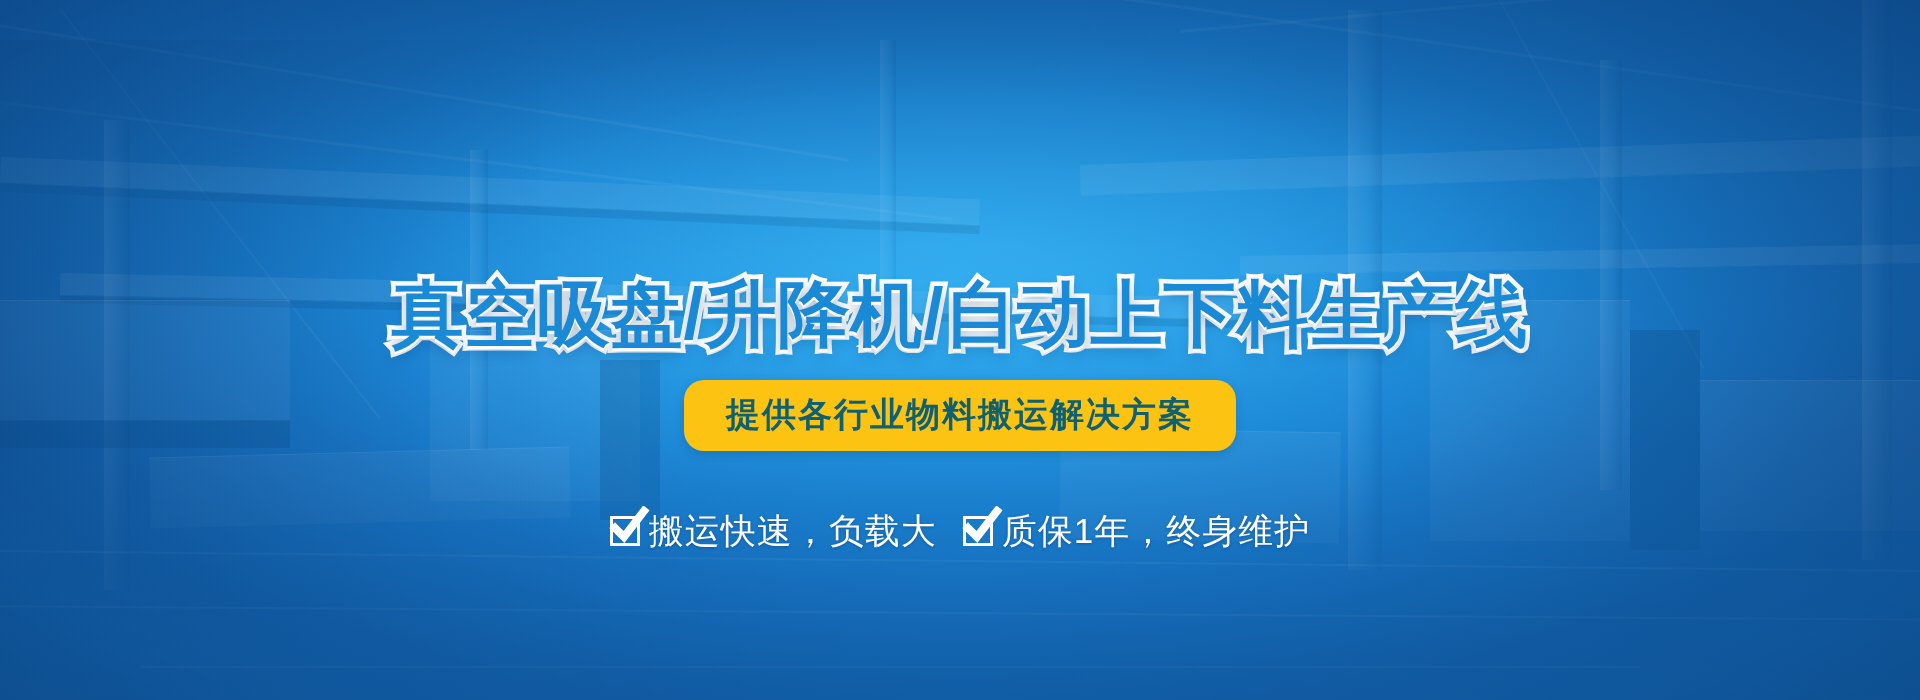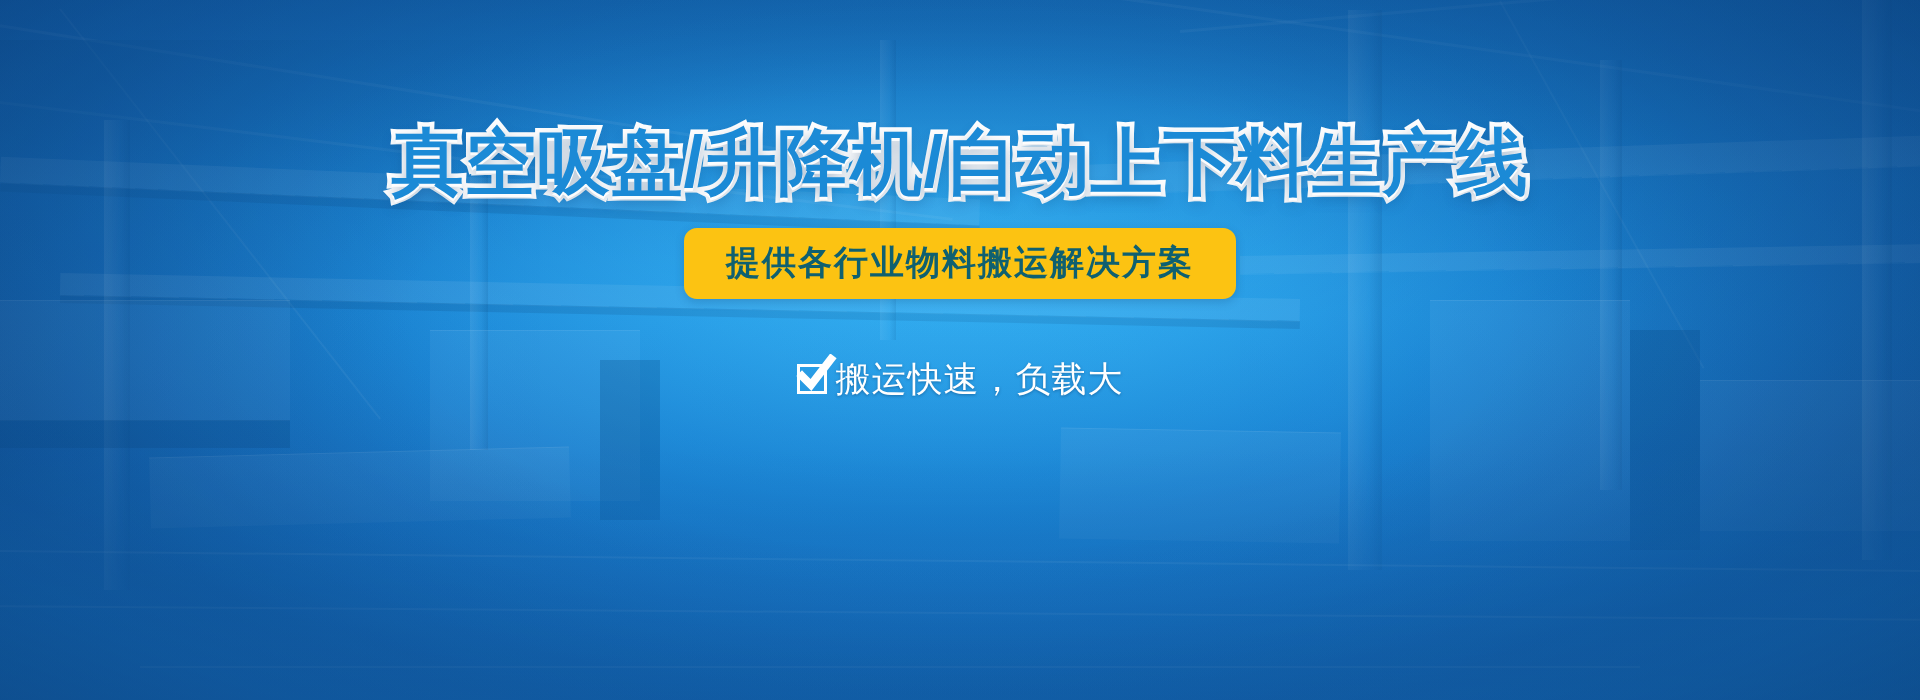--- a/index.html
+++ b/index.html
@@ -110,20 +110,21 @@
       radial-gradient(ellipse 75% 86% at 50% 46%, rgba(0,0,0,0) 38%, rgba(9,58,112,.30) 78%, rgba(7,48,96,.48) 100%);
   }
 
   
   .content {
     position: absolute;
     inset: 0;
     display: flex;
     flex-direction: column;
     align-items: center;
+    justify-content: center;
   }
 
   .headline {
     margin-top: 126px;
     font-size: 72px;
     font-weight: 700;
     letter-spacing: 1px;
     line-height: 1;
     color: #1b8ad6;
     white-space: nowrap;
@@ -136,21 +137,21 @@
 
   .pill {
     margin-top: 30px;
     background: #fcc312;
     color: #0f6070;
     font-size: 34px;
     font-weight: 700;
     letter-spacing: 2px;
     line-height: 1;
     padding: 17px 42px 20px;
-    border-radius: 13px;
+    border-radius: 20px;
     white-space: nowrap;
     box-shadow: 0 3px 10px rgba(8,55,105,.22);
   }
 
   .features {
     margin-top: 62px;
     display: flex;
     align-items: center;
     gap: 26px;
     white-space: nowrap;
@@ -250,16 +251,24 @@
       <div class="feature">
         <span class="check-box">
           <svg viewBox="0 0 42 42" aria-hidden="true">
             <path d="M7 22 L16 31 L36 5" fill="none" stroke="#ffffff" stroke-width="8" stroke-linecap="square" stroke-linejoin="miter"></path>
           </svg>
         </span>
         <span class="feature-label">搬运快速，负载大</span>
       </div>
 
 
+      <div class="feature">
+        <span class="check-box">
+          <svg viewBox="0 0 42 42" aria-hidden="true">
+            <path d="M7 22 L16 31 L36 5" fill="none" stroke="#ffffff" stroke-width="8" stroke-linecap="square" stroke-linejoin="miter"></path>
+          </svg>
+        </span>
+        <span class="feature-label">质保1年，终身维护</span>
+      </div>
 
     </div>
   </div>
 </div>
 
 </body></html>

